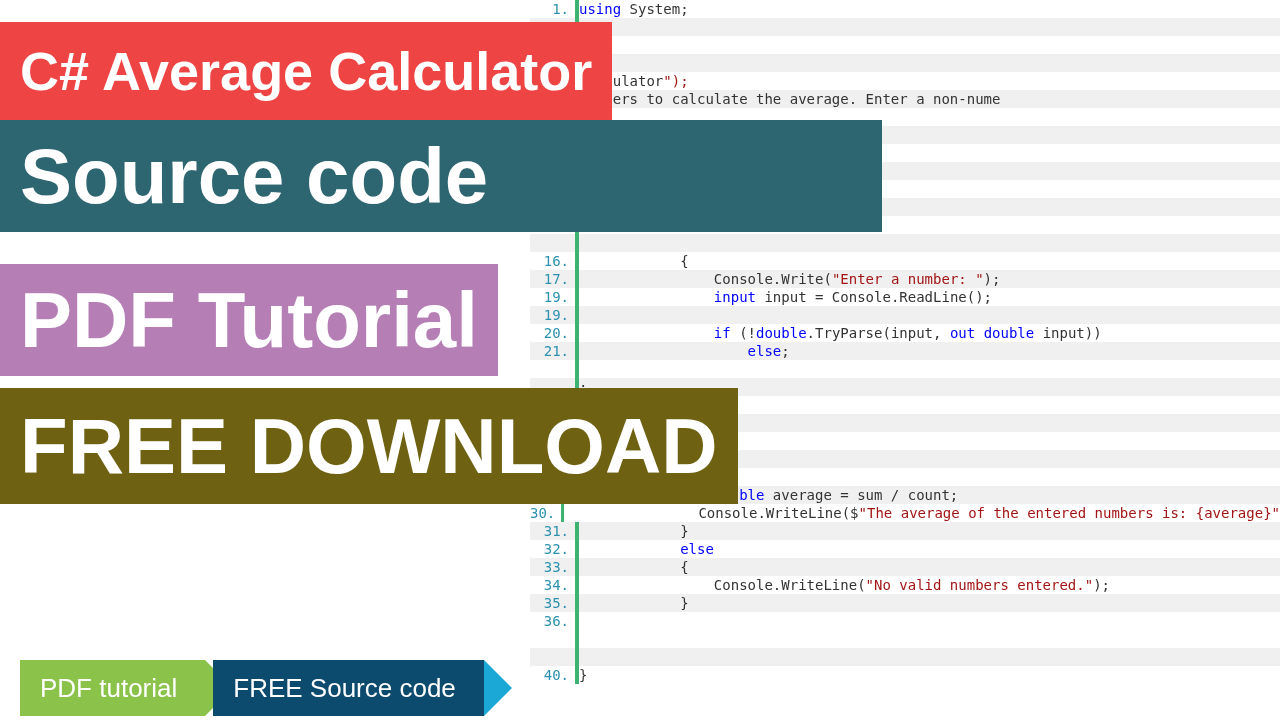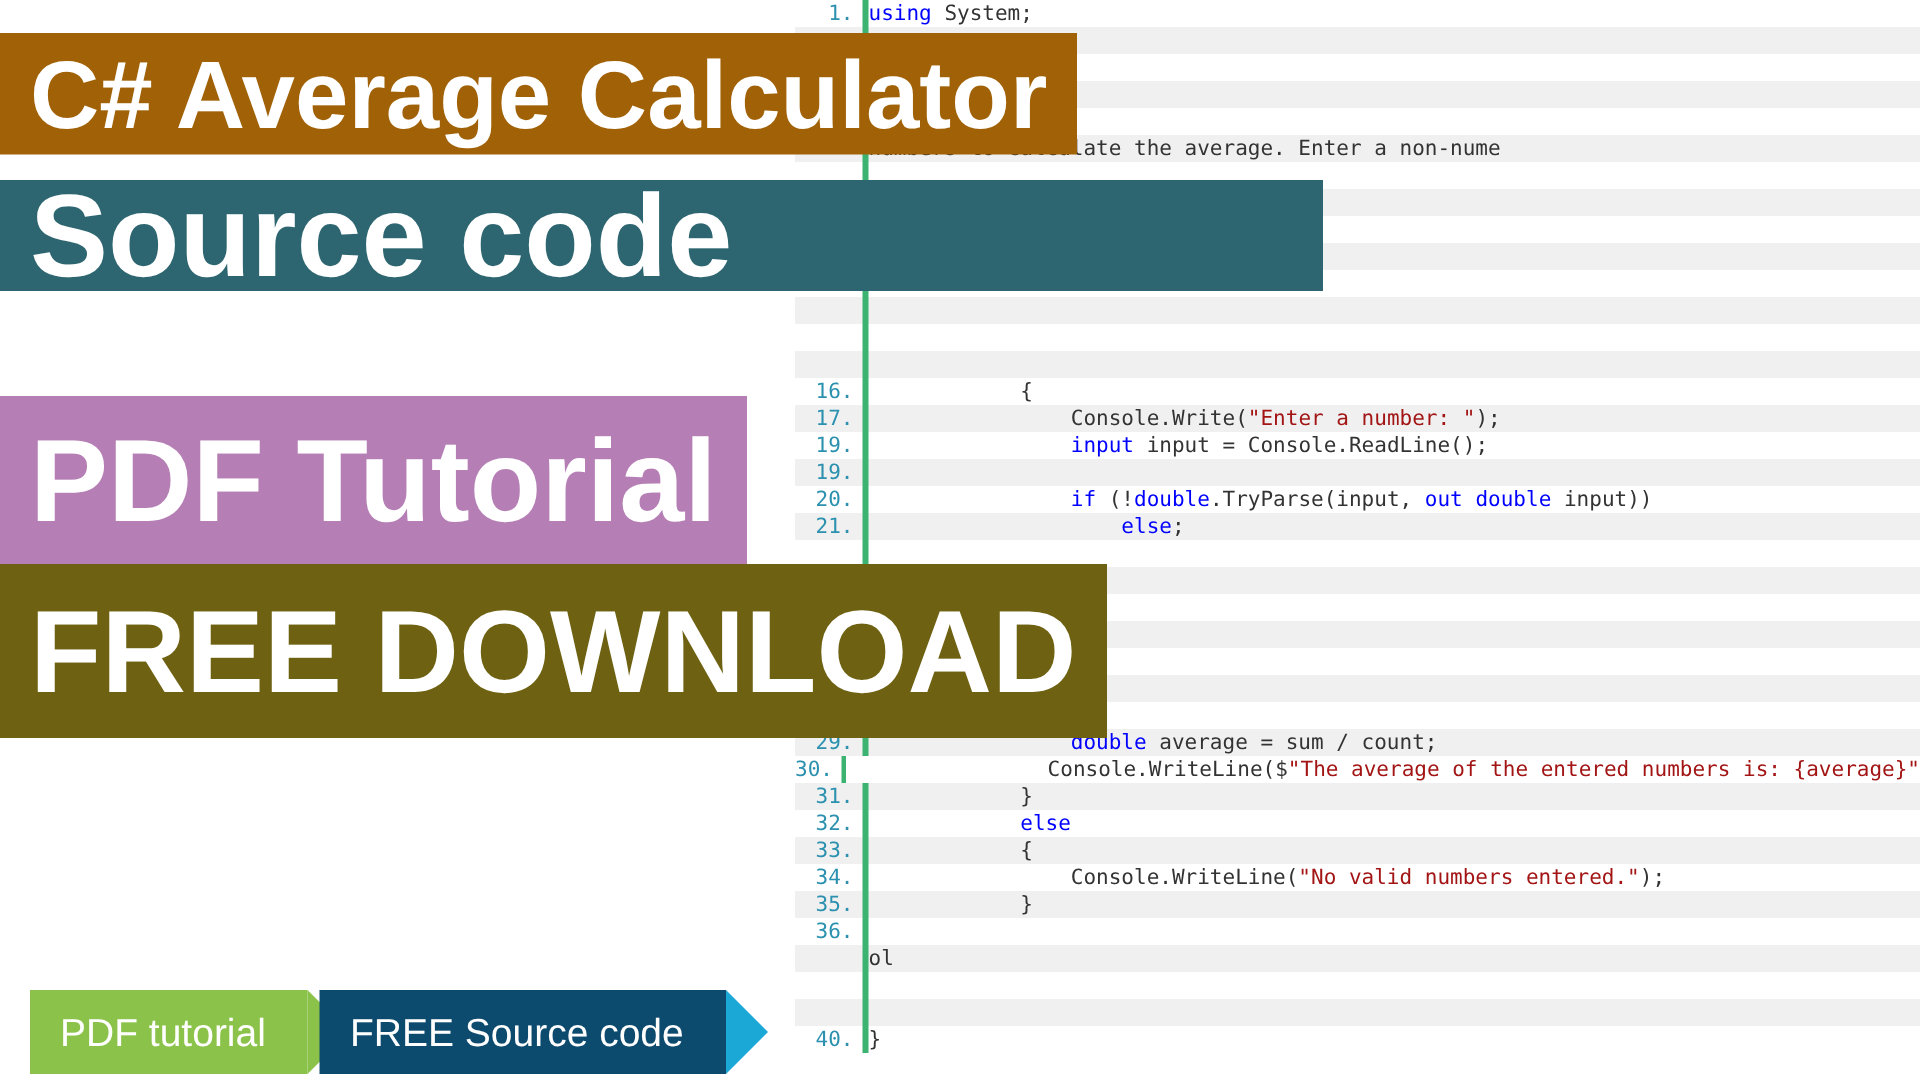--- a/index.html
+++ b/index.html
@@ -49,39 +49,39 @@
   position: absolute;
   color: #fff;
   font-family: Arial, Helvetica, sans-serif;
   font-weight: bold;
   display: inline-flex;
   align-items: center;
   padding: 0 20px;
 }
 .banner-title {
   top: 22px; left: 0;
-  height: 81px;
-  background: #a16207;
-  font-size: 64px;
+  height: 98px;
+  background: #ef4444;
+  font-size: 54px;
 }
 .banner-source {
   top: 120px; left: 0;
-  height: 74px;
+  height: 112px;
   background: #2d6670;
   font-size: 78px;
   width: 882px;
 }
 .banner-pdf {
   top: 264px; left: 0;
   height: 112px;
   background: #b57fb5;
   font-size: 78px;
 }
 .banner-free {
-  top: 376px; left: 0;
+  top: 388px; left: 0;
   height: 116px;
   background: #6e6212;
   font-size: 78px;
 }
 .chevrons {
   position: absolute;
   bottom: 4px;
   left: 20px;
   display: flex;
   gap: 8px;
@@ -284,25 +284,20 @@
     <div class="code-line striped">
       <div class="line-num">35.</div>
       <div class="gutter"></div>
       <div class="code-content"><span>            }</span></div>
     </div>
     <div class="code-line">
       <div class="line-num">36.</div>
       <div class="gutter"></div>
       <div class="code-content"></div>
     </div>
-    <div class="code-line striped">
-      <div class="line-num"></div>
-      <div class="gutter"></div>
-      <div class="code-content"><span>ol</span></div>
-    </div>
     <div class="code-line">
       <div class="line-num"></div>
       <div class="gutter"></div>
       <div class="code-content"></div>
     </div>
     <div class="code-line striped">
       <div class="line-num"></div>
       <div class="gutter"></div>
       <div class="code-content"></div>
     </div>

